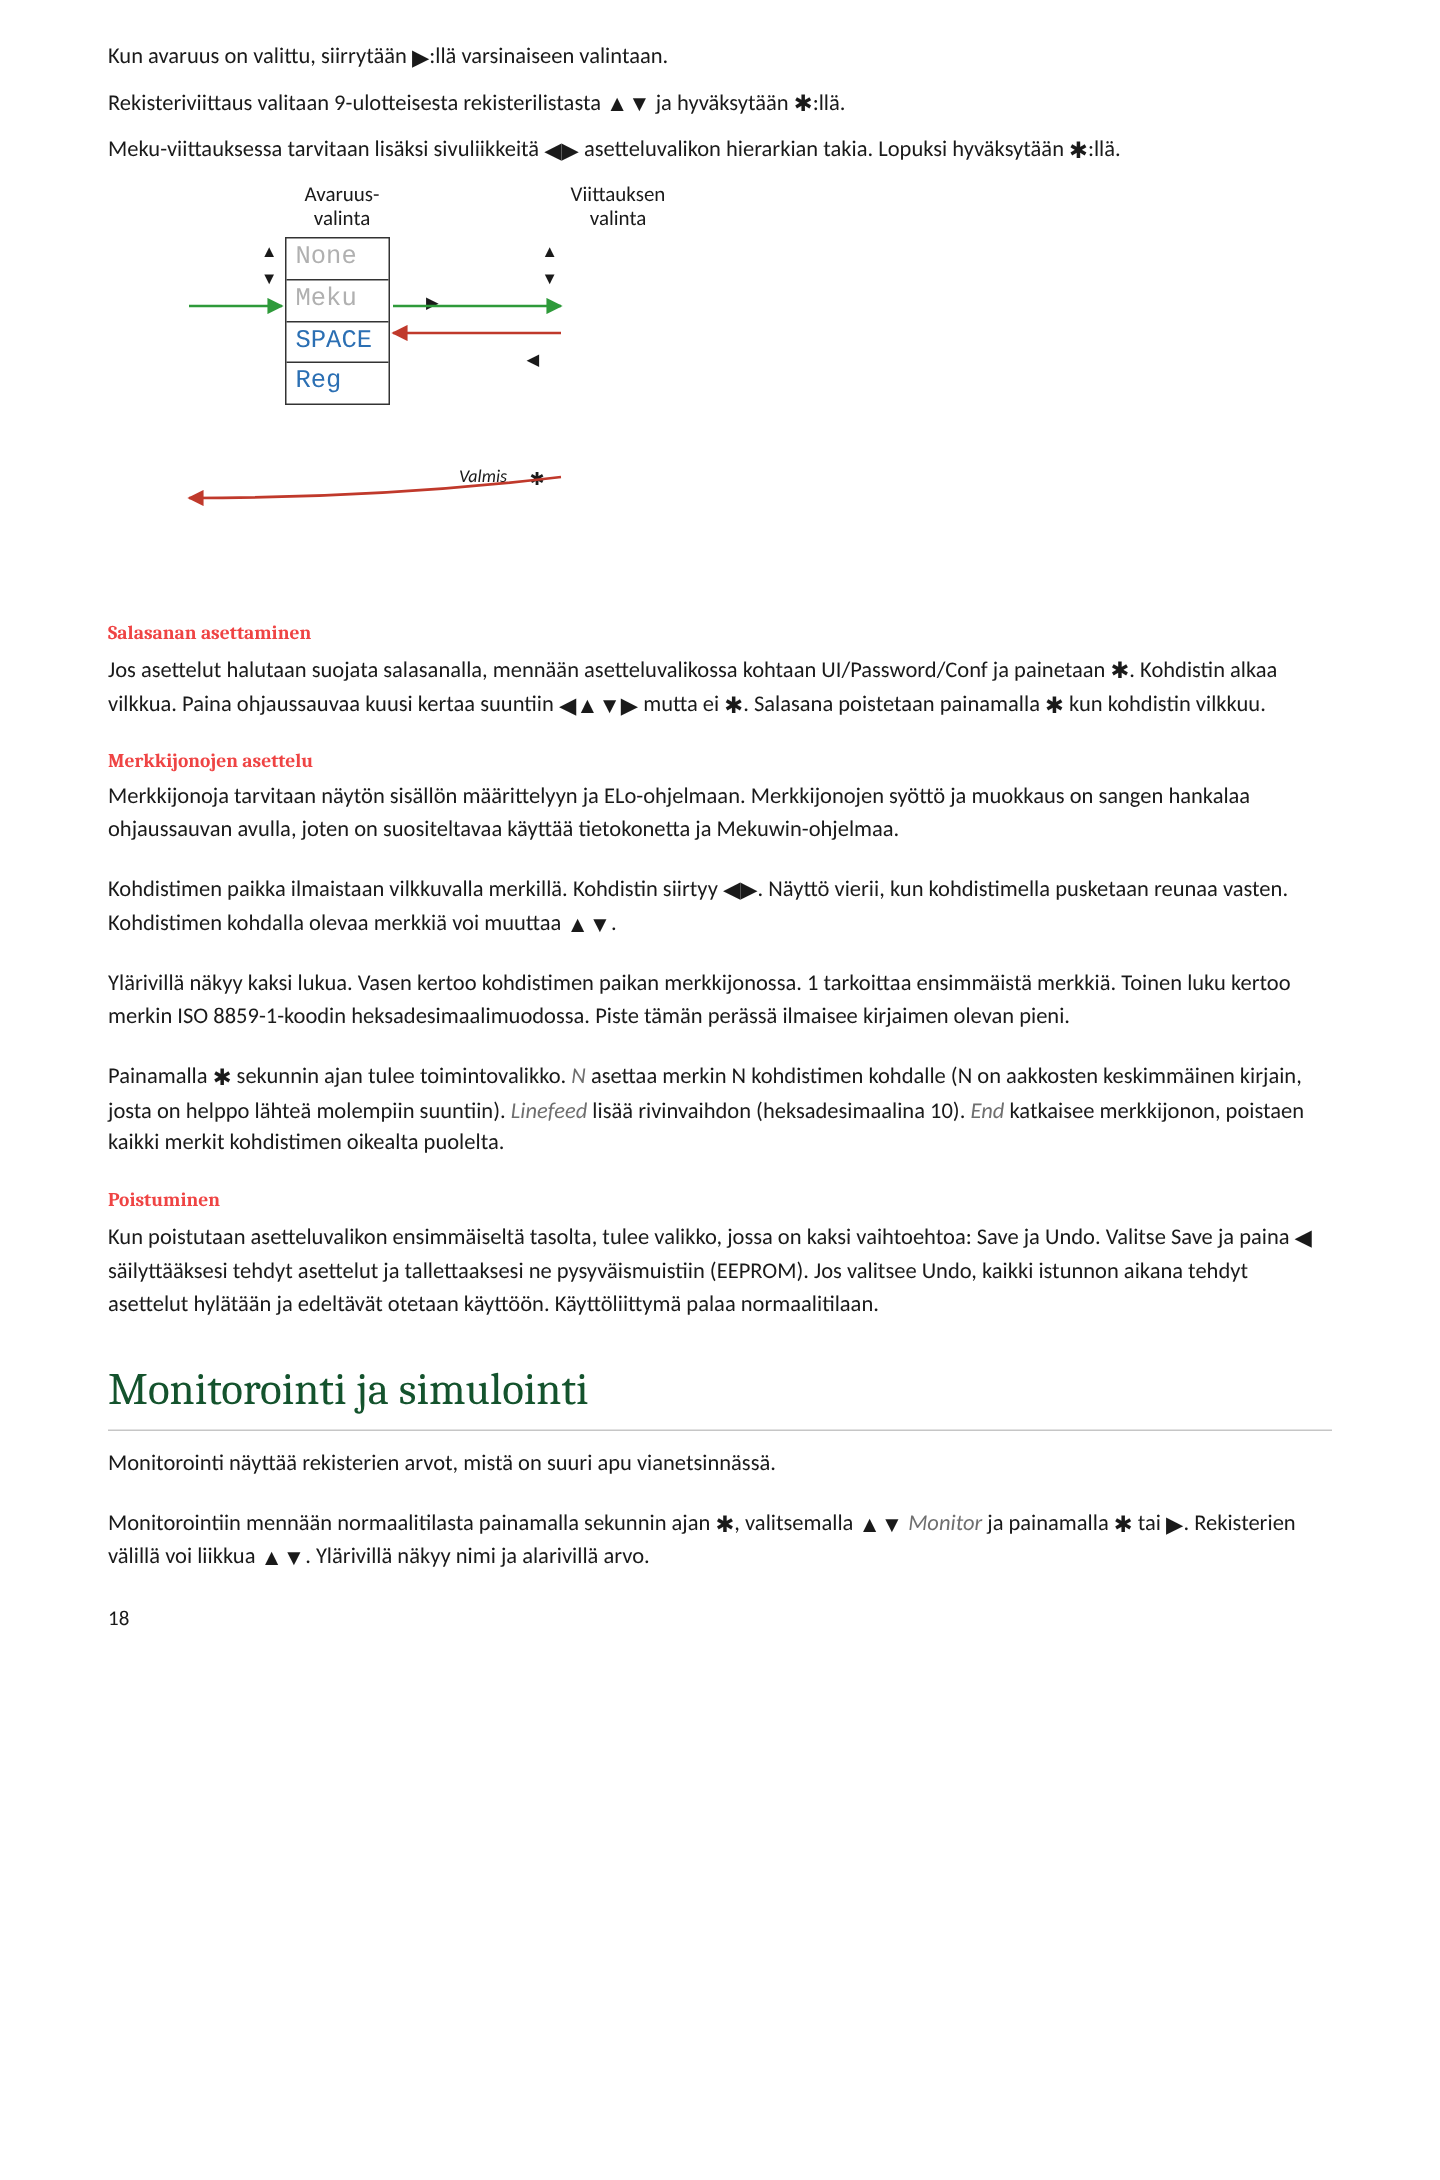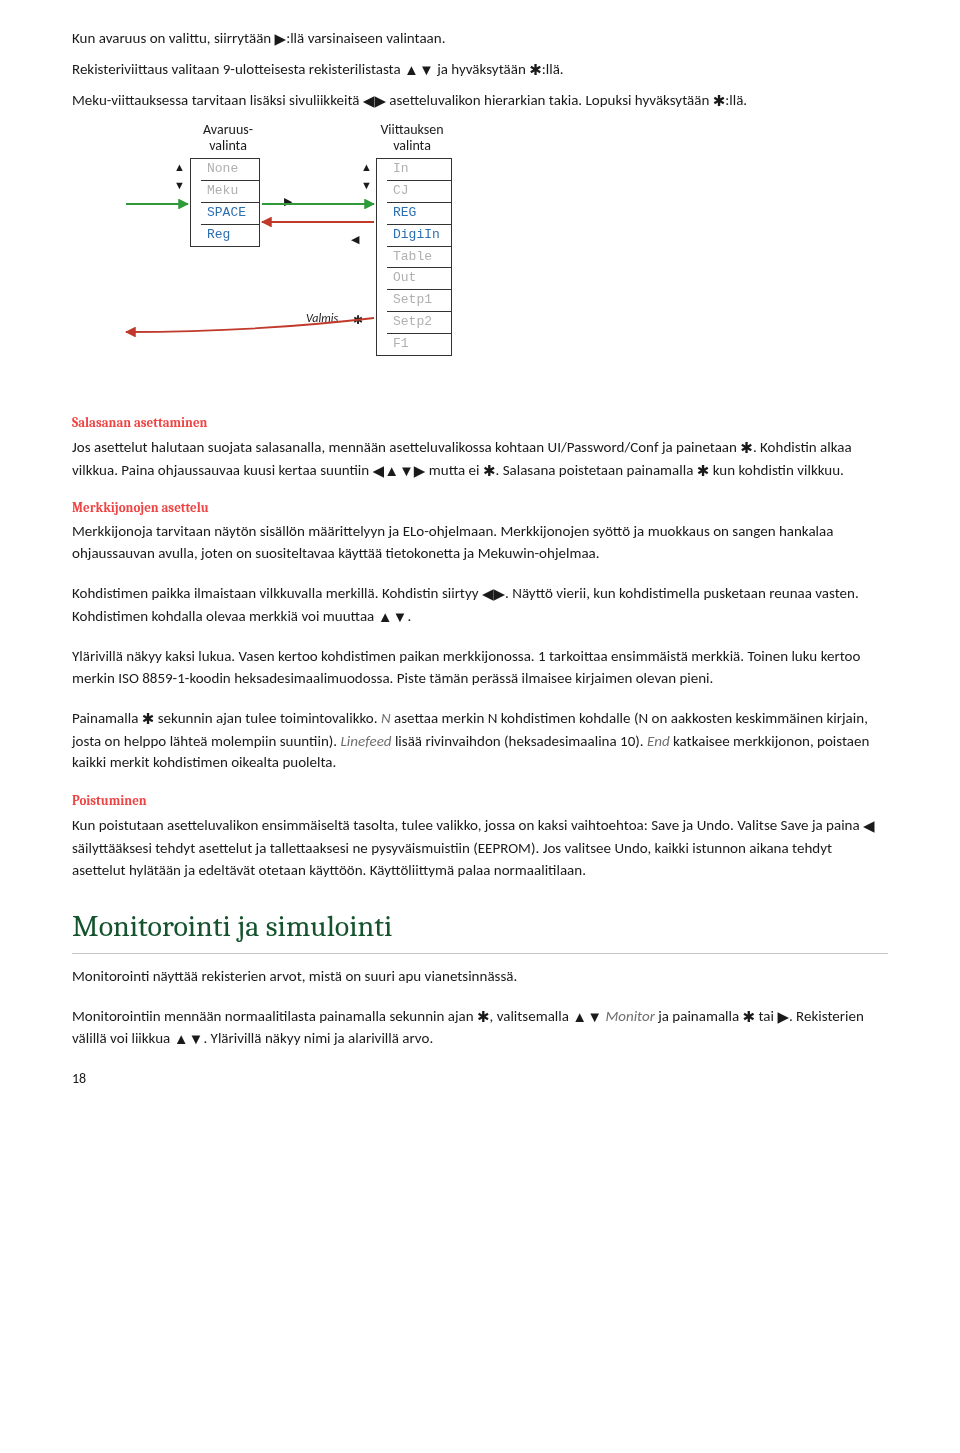--- a/index.html
+++ b/index.html
@@ -44,22 +44,21 @@
     text-align:center;
     position:absolute;
     width:100px;
     line-height:1.15;
   }
   .list-box {
     position:absolute;
     border: 1px solid #333;
     background:#fff;
     font-family: "Courier New", monospace;
-    font-size: 13px;
-    padding-left: 10px;
+    font-size: 17px;
   }
   .list-box .row {
     padding: 1px 6px;
     border-top: 1px solid #333;
     white-space: nowrap;
   }
   .list-box .row:first-child { border-top:none; }
   .dim { color:#b0b0b0; }
   .active { color:#2b6fb3; }
   svg.arrows { position:absolute; left:0; top:0; overflow:visible; pointer-events:none; }
@@ -95,31 +94,20 @@
     <div class="row active">Reg</div>
   </div>
 
   <span class="tri" style="position:absolute; left:148px; top:72px; font-size:11px;">▶</span>
 
   <span class="tri" style="position:absolute; left:215px; top:110px; font-size:11px;">◀</span>
 
   <span class="tri" style="position:absolute; left:225px; top:38px; font-size:11px;">▲</span>
   <span class="tri" style="position:absolute; left:225px; top:56px; font-size:11px;">▼</span>
 
-  <div class="list-box" style="left:240px; top:36px; width:76px;">
-    <div class="row dim">In</div>
-    <div class="row dim">CJ</div>
-    <div class="row active">REG</div>
-    <div class="row active">DigiIn</div>
-    <div class="row dim">Table</div>
-    <div class="row dim">Out</div>
-    <div class="row dim">Setp1</div>
-    <div class="row dim">Setp2</div>
-    <div class="row dim">F1</div>
-  </div>
 
   <span class="valmis-label" style="left:170px; top:188px;">Valmis</span>
   <span class="tri" style="position:absolute; left:217px; top:190px; font-size:12px;">✱</span>
 
   <svg class="arrows" width="420" height="260">
     <defs>
       <marker id="ah-green" viewBox="0 0 10 10" refX="9" refY="5" markerWidth="6" markerHeight="6" orient="auto-start-reverse">
         <path d="M0,0 L10,5 L0,10 z" fill="#2e9a3a"></path>
       </marker>
       <marker id="ah-red" viewBox="0 0 10 10" refX="9" refY="5" markerWidth="6" markerHeight="6" orient="auto-start-reverse">

